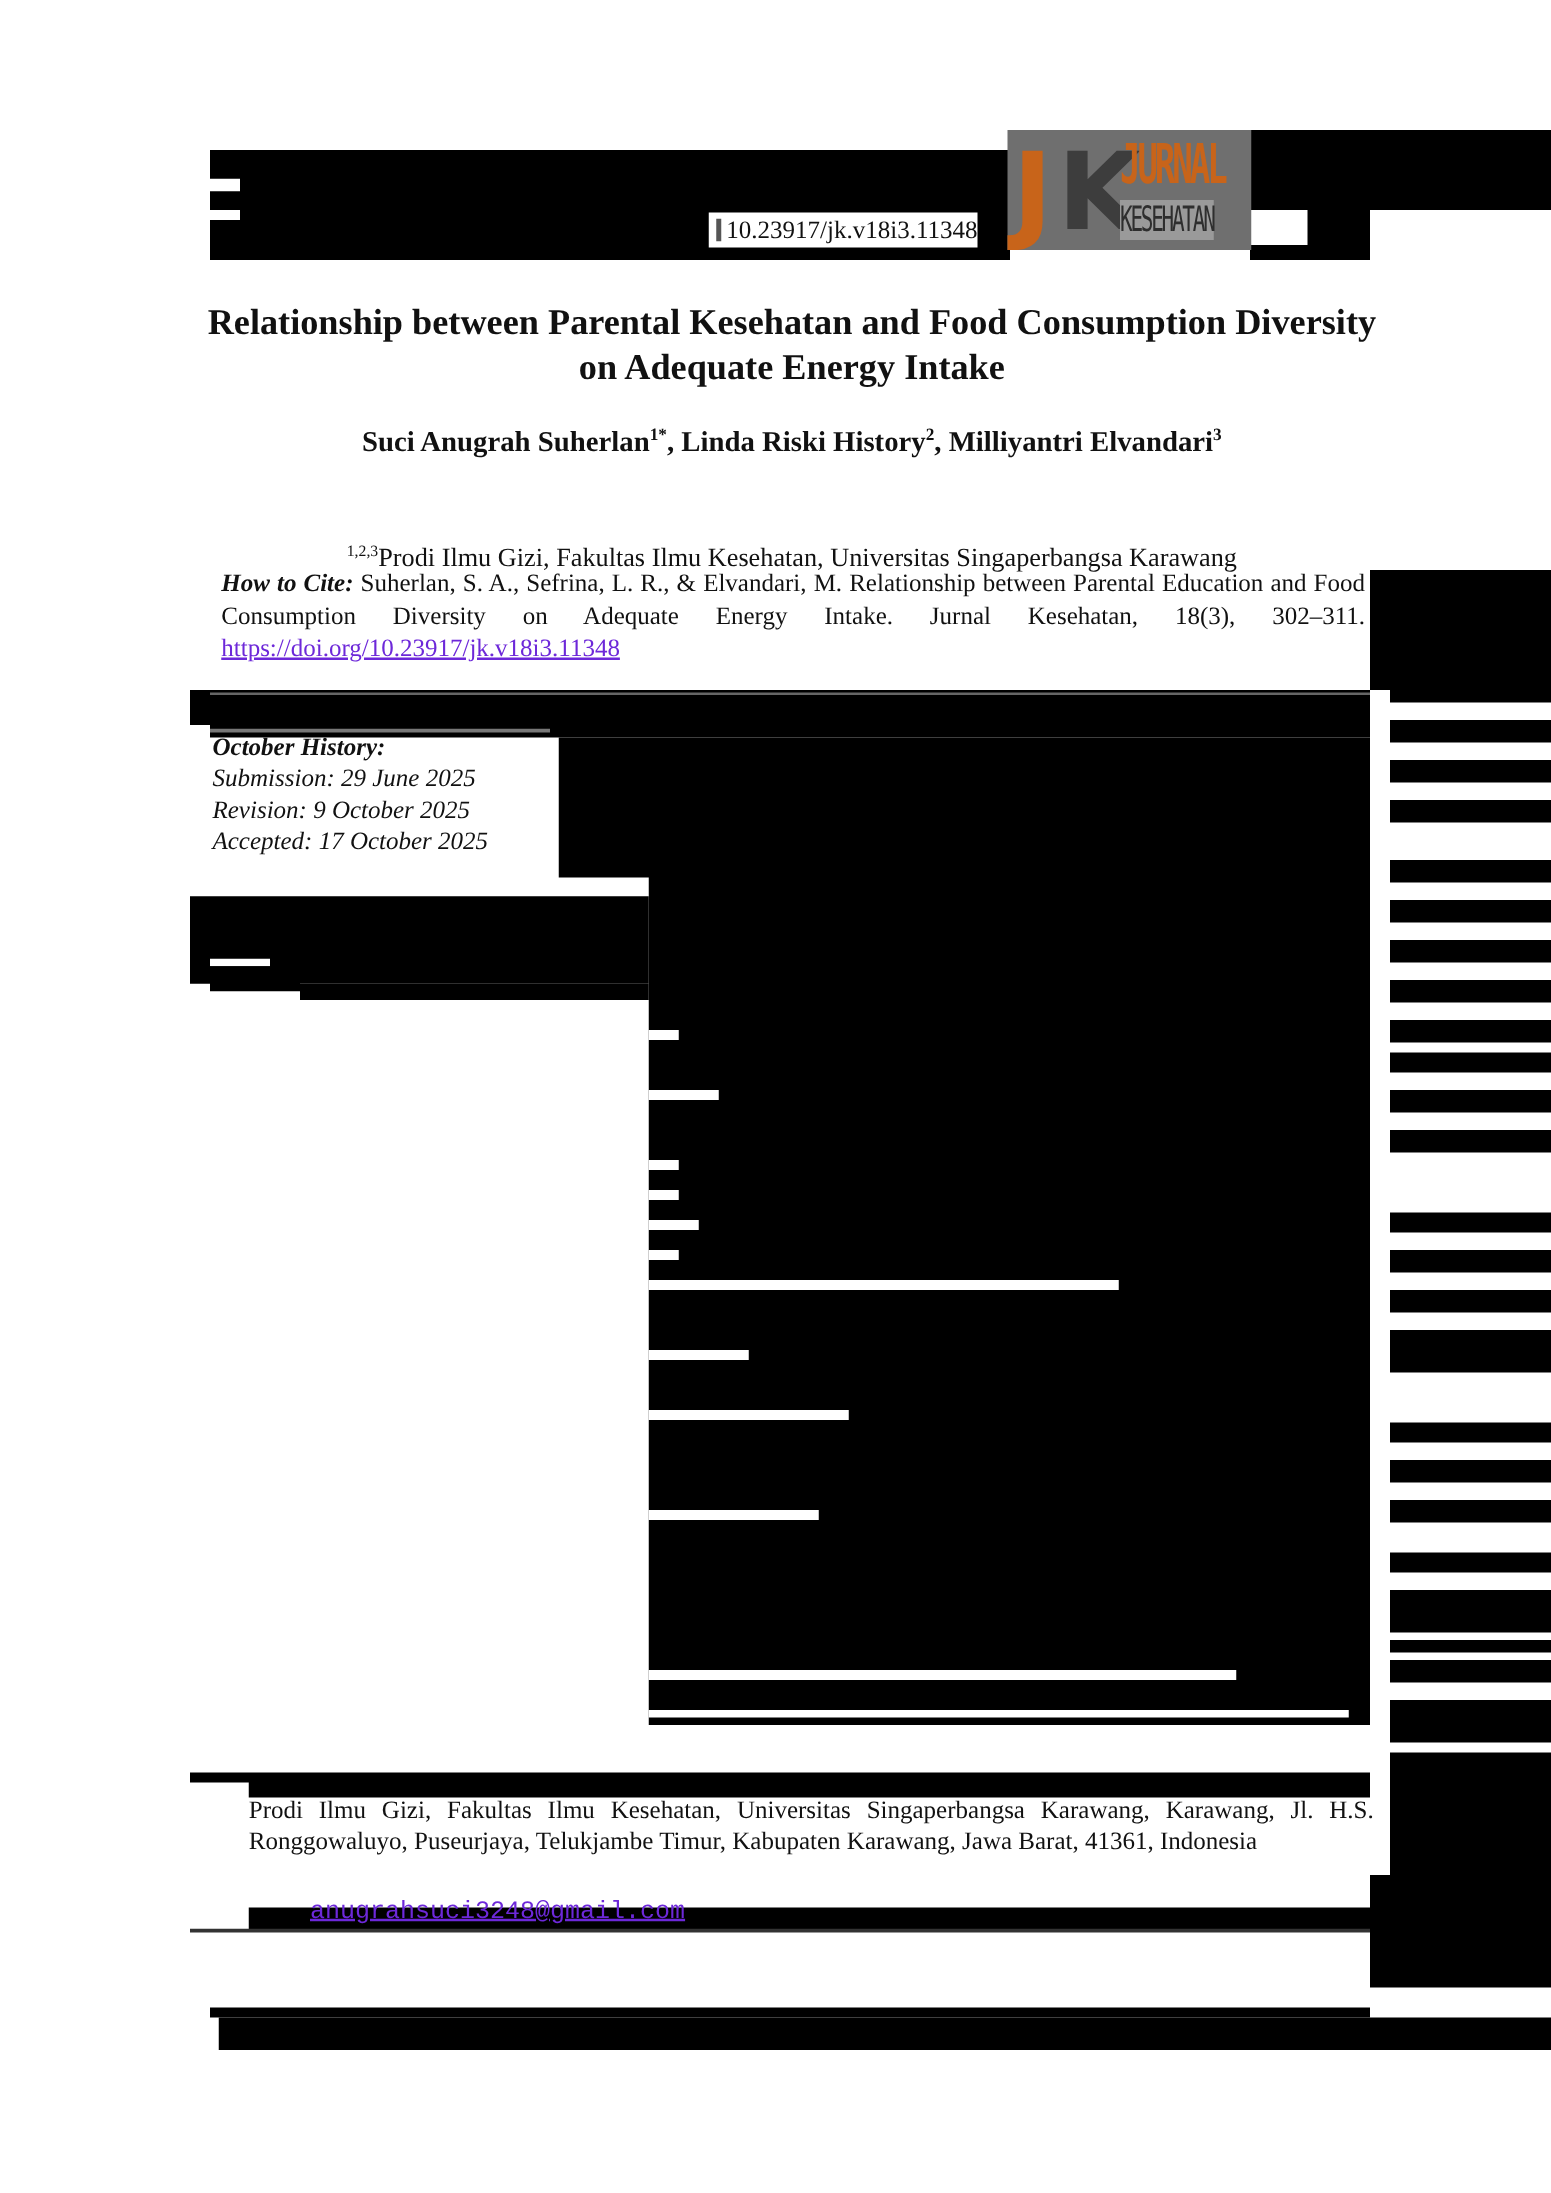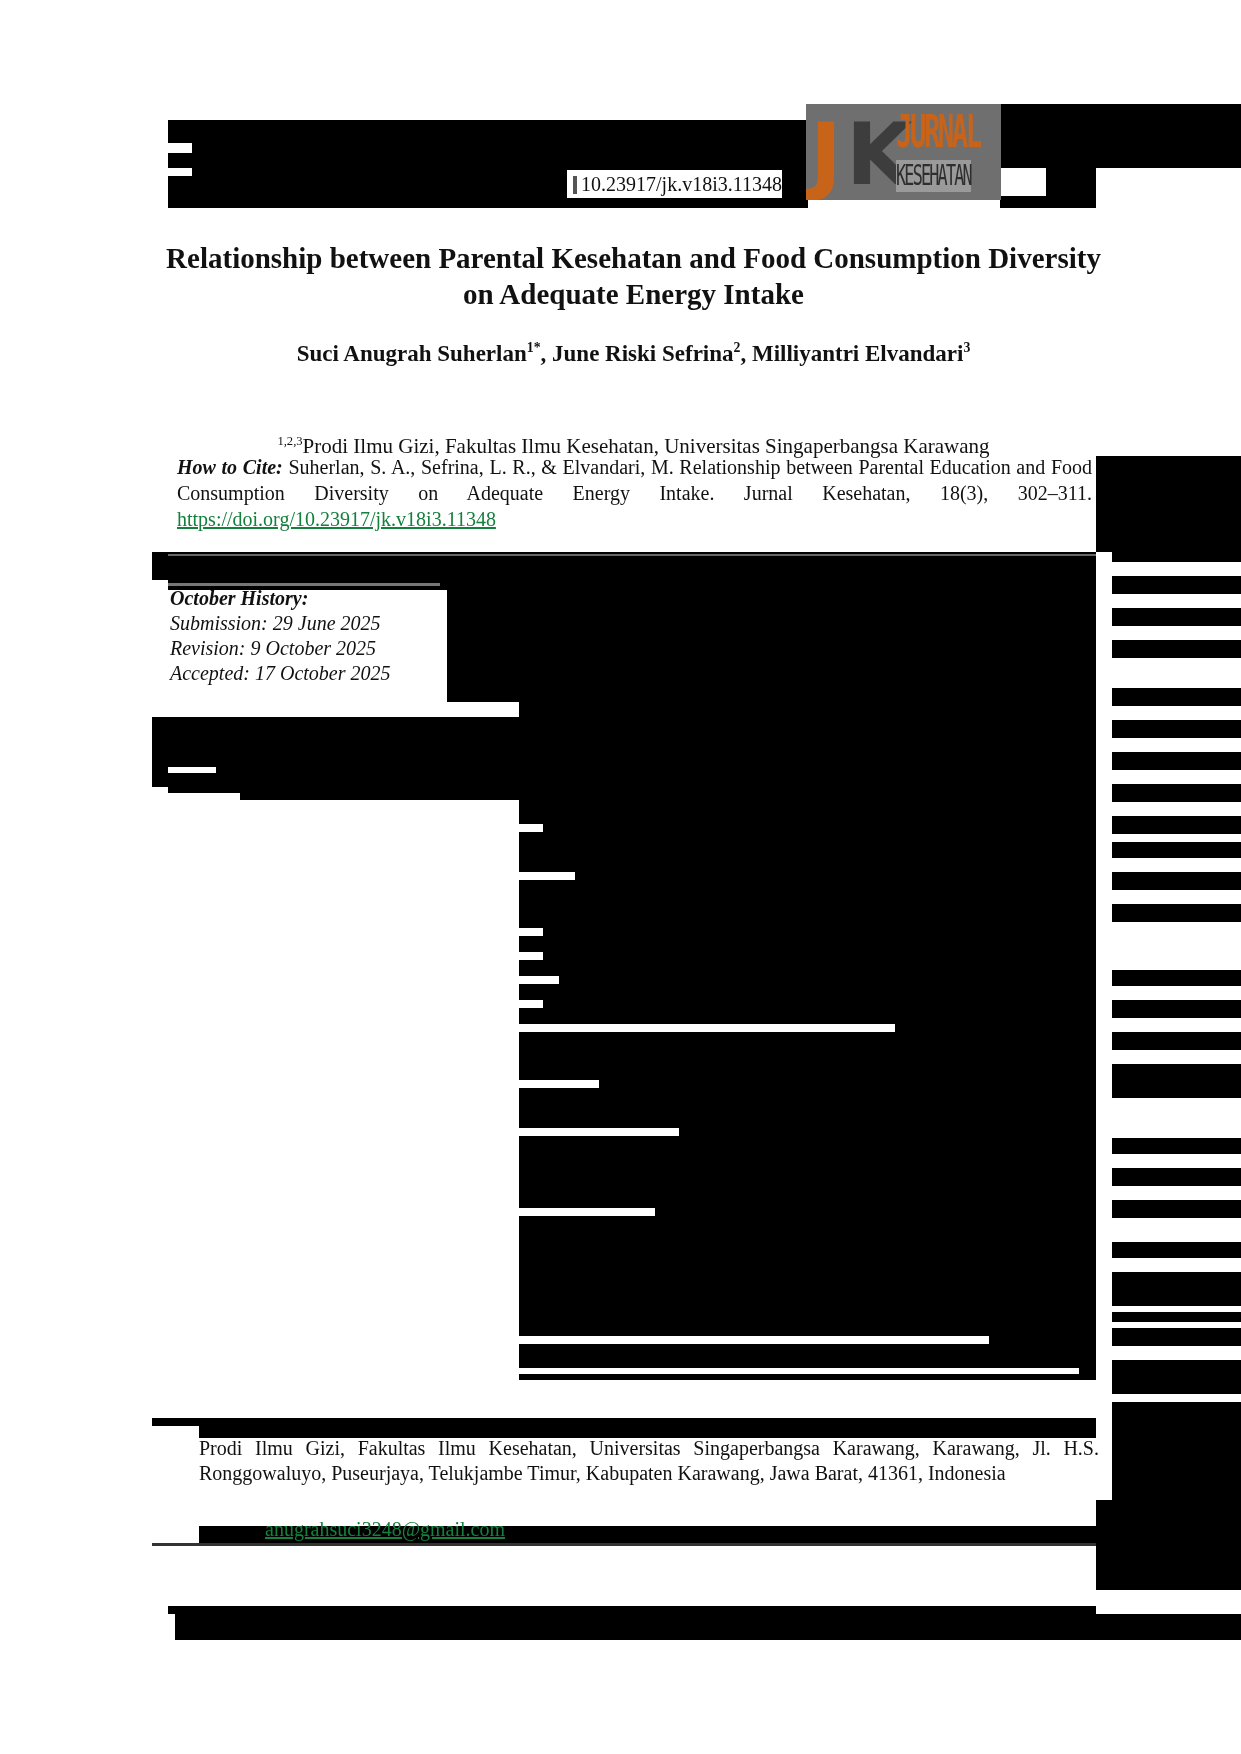--- a/index.html
+++ b/index.html
@@ -12,21 +12,21 @@
   .logo .j{position:absolute;left:4px;top:8px;width:38px;height:84px;color:#c8641a;font:bold 86px/84px "DejaVu Sans",sans-serif;}
   .logo .k{position:absolute;left:40px;top:8px;width:42px;height:84px;color:#3d3d3d;font:bold 86px/84px "DejaVu Sans",sans-serif;}
   .logo .t1{position:absolute;left:90px;top:4px;color:#c8641a;font:bold 44px/48px "DejaVu Sans Mono",monospace;letter-spacing:-4px;transform:scaleX(.62);transform-origin:left;}
   .logo .t2{position:absolute;left:90px;top:56px;color:#2e2e2e;font:28px/32px "DejaVu Sans Mono",monospace;letter-spacing:-3px;transform:scaleX(.6);transform-origin:left;background:#9a9a9a;}
   .title{position:absolute;left:150px;top:240px;width:967px;text-align:center;font-weight:bold;font-size:29px;line-height:36px;}
   .authors{position:absolute;left:150px;top:340px;width:967px;text-align:center;font-weight:bold;font-size:23px;}
   .affil{position:absolute;left:150px;top:403px;width:967px;text-align:center;font-size:21px;margin-top:31px;}
   sup{font-size:60%;}
   .cite{position:absolute;left:177px;top:454px;width:915px;font-size:20px;line-height:26px;text-align:justify;}
   .cite em{font-weight:bold;}
-  .cite a,.email a{color:#15803d;text-decoration:underline;}
+  .cite a,.email a{color:#6d28d9;text-decoration:underline;}
   .history{position:absolute;left:170px;top:586px;font-style:italic;font-size:20px;line-height:25px;}
   .history .h{font-weight:bold;}
   .corr{position:absolute;left:199px;top:1436px;width:900px;font-size:20px;line-height:25px;text-align:justify;}
   .email{position:absolute;left:199px;top:1512px;font-size:20px;}
   .rule{position:absolute;height:3px;background:#777;}
 </style>
 </head>
 <body>
 
 <div class="blk" style="left:168px;top:120px;width:640px;height:88px;"></div>
@@ -41,21 +41,21 @@
 <div class="logo">
   <span class="j">J</span>
   <span class="k">K</span>
   <span class="t1">JURNAL</span>
   <span class="t2">KESEHATAN</span>
 </div>
 
 <div class="title">Relationship between Parental Kesehatan and Food Consumption Diversity on Adequate Energy Intake</div>
 <div class="authors">
   <span>Suci Anugrah Suherlan</span><sup>1*</sup>,
-  <span>June Riski Sefrina</span><sup>2</sup>,
+  <span>Linda Riski History</span><sup>2</sup>,
   <span>Milliyantri Elvandari</span><sup>3</sup>
 </div>
 <div class="affil"><sup>1,2,3</sup><span>Prodi Ilmu Gizi, Fakultas Ilmu Kesehatan, Universitas Singaperbangsa Karawang</span></div>
 
 <div class="cite">
   <em>How to Cite:</em>
   <span>Suherlan, S. A., Sefrina, L. R., &amp; Elvandari, M. Relationship between Parental Education and Food Consumption Diversity on Adequate Energy Intake. Jurnal Kesehatan, 18(3), 302–311.</span>
   <a>https://doi.org/10.23917/jk.v18i3.11348</a>
 </div>
 <div class="blk" style="left:1096px;top:456px;width:145px;height:96px;"></div>
@@ -115,18 +115,18 @@
 <div class="wht" style="left:1112px;top:1258px;width:129px;height:14px;"></div>
 <div class="wht" style="left:1112px;top:1306px;width:129px;height:6px;"></div>
 <div class="wht" style="left:1112px;top:1322px;width:129px;height:6px;"></div>
 <div class="wht" style="left:1112px;top:1346px;width:129px;height:14px;"></div>
 <div class="wht" style="left:1112px;top:1394px;width:129px;height:8px;"></div>
 
 <div class="blk" style="left:152px;top:1418px;width:944px;height:8px;"></div>
 <div class="blk" style="left:199px;top:1420px;width:897px;height:18px;"></div>
 <div class="corr">Prodi Ilmu Gizi, Fakultas Ilmu Kesehatan, Universitas Singaperbangsa Karawang, Karawang, Jl. H.S. Ronggowaluyo, Puseurjaya, Telukjambe Timur, Kabupaten Karawang, Jawa Barat, 41361, Indonesia</div>
 <div class="blk" style="left:199px;top:1526px;width:900px;height:18px;"></div>
-<div class="email" style="top:1518px;left:265px;"><a>anugrahsuci3248@gmail.com</a></div>
+<div class="email" style="top:1518px;left:248px;font-family:Liberation Mono, monospace;"><a>anugrahsuci3248@gmail.com</a></div>
 <div class="rule" style="left:152px;top:1543px;width:944px;height:3px;background:#333;"></div>
 <div class="blk" style="left:1096px;top:1500px;width:145px;height:90px;"></div>
 
 <div class="blk" style="left:168px;top:1606px;width:928px;height:8px;"></div>
 <div class="blk" style="left:175px;top:1614px;width:1066px;height:26px;"></div>
 
 </body></html>

